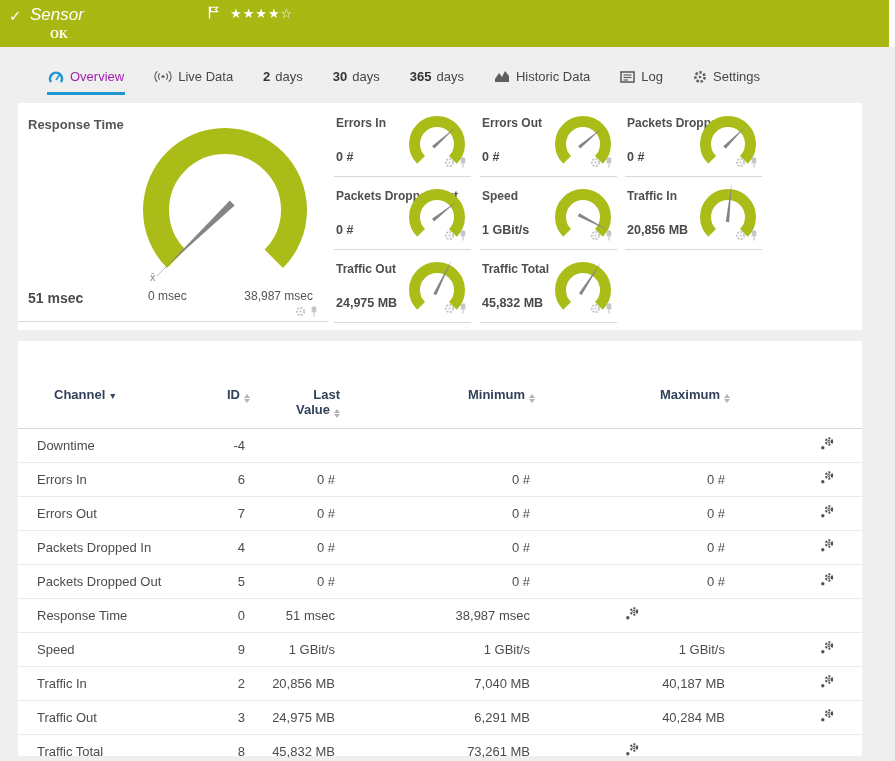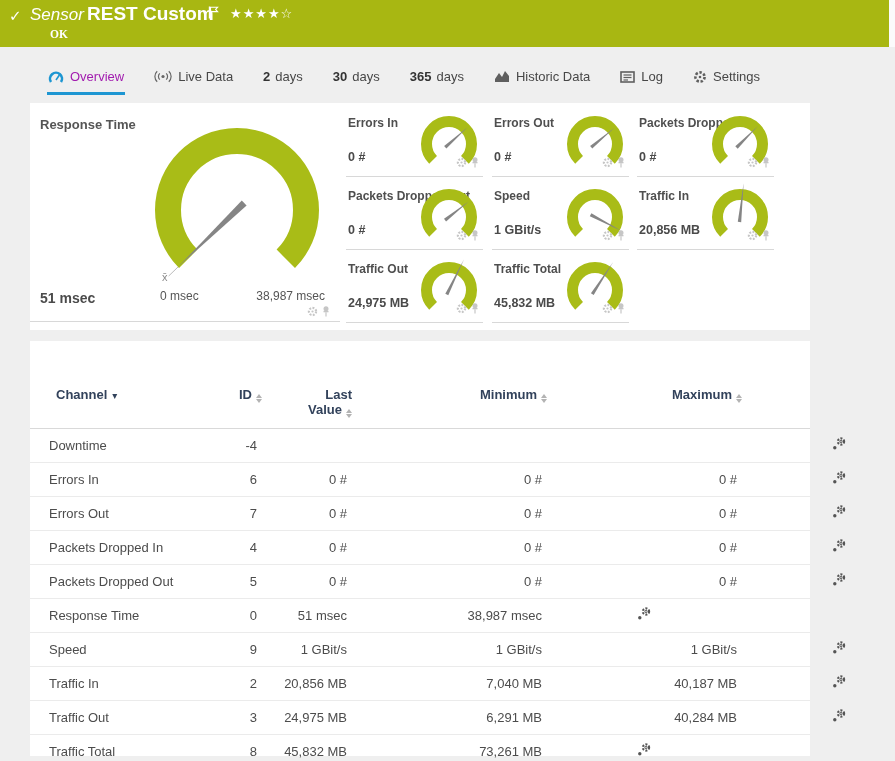--- a/index.html
+++ b/index.html
@@ -16,21 +16,21 @@
   .status-ok{position:absolute;left:50px;top:28px;color:#fff;font-size:11.5px;font-weight:bold;font-family:Liberation Serif, serif;}
   
   .tabs{position:absolute;left:0;top:58px;right:6px;height:37px;display:flex;align-items:center;gap:28px;padding-left:47px;}
   .tab{display:flex;align-items:center;gap:6px;height:100%;box-sizing:border-box;border-bottom:3px solid transparent;padding:3px 1px 0 1px;cursor:pointer;}
   .tab.active{border-bottom-color:#1d96d2;}
   .tab .tlabel{font-size:13px;color:#474747;}
   .tab.active .tlabel{color:#a21caf;}
   .tab .tnum{font-size:13px;font-weight:bold;color:#333;margin-right:-1px;}
   .ticon{display:inline-flex;align-items:center;}
   
-  .panel{position:absolute;left:30px;width:780px;background:#fff;}
+  .panel{position:absolute;left:18px;width:844px;background:#fff;}
   .gauges-panel{top:103px;height:227px;}
   .table-panel{top:341px;height:415px;}
   
   .big-cell{position:absolute;left:0;top:0;width:310px;height:219px;border-bottom:1px solid #d8d8d8;box-sizing:border-box;}
   .g-title{position:absolute;left:10px;top:14px;font-size:13px;font-weight:bold;color:#555;}
   .big-gauge-svg{position:absolute;left:0;top:0;}
   .g-big-value{position:absolute;left:10px;top:187px;font-size:14px;font-weight:bold;color:#4b4b4b;}
   .g-min{position:absolute;left:130px;top:186px;font-size:12px;color:#555;}
   .g-max{position:absolute;right:15px;top:186px;font-size:12px;color:#555;}
   .g-avg{position:absolute;left:132px;top:168px;font-size:11px;color:#8a8a8a;}
@@ -39,39 +39,38 @@
   
   .scell{position:absolute;width:137px;height:67px;border-bottom:1px solid #d8d8d8;box-sizing:border-box;}
   .s-label{position:absolute;left:2px;top:6px;font-size:12px;font-weight:bold;color:#4f4f4f;white-space:nowrap;}
   .s-value{position:absolute;left:2px;top:40px;font-size:12.5px;font-weight:bold;color:#4a4a4a;}
   .s-gauge{position:absolute;left:67px;top:0;}
   .scell .cell-icons{right:4px;bottom:4px;}
   
   .grid{display:grid;grid-template-columns:200px 32px 90px 195px 195px auto;}
   .thead{padding-top:46px;padding-bottom:10px;border-bottom:1px solid #d9d9d9;align-items:start;}
   .th{font-size:13px;font-weight:bold;color:#32425b;text-align:right;white-space:nowrap;}
-  .th.channel{text-align:left;padding-left:26px;}
+  .th.channel{text-align:left;padding-left:36px;}
   .caret{font-size:10px;margin-left:5px;color:#32425b;}
   .sort{display:inline-flex;flex-direction:column;gap:1px;margin-left:4px;vertical-align:1px;}
   .sort i{display:block;width:0;height:0;border-left:3px solid transparent;border-right:3px solid transparent;}
   .sort .up{border-bottom:4px solid #b3b3b3;}
   .sort .dn{border-top:4px solid #b3b3b3;}
   .lastv{display:flex;flex-direction:column;align-items:flex-end;line-height:15px;}
   .trow{height:33px;align-items:center;border-bottom:1px solid #ebebeb;font-size:13px;color:#4c4c4c;}
   .td{text-align:right;padding-right:5px;white-space:nowrap;}
   .td.channel{text-align:left;padding-left:19px;padding-right:0;}
   .rowgear{margin-left:88px;display:inline-flex;cursor:pointer;}
 </style>
 </head>
 <body>
 
 <div class="topbar">
   <span class="check">✓</span>
   <span class="kind">Sensor</span>
-  <span class="sensor-title">REST Custom</span>
   <span class="flag"><svg width="11" height="13" viewBox="0 0 11 13">
         <path d="M1.5,0.5 V12.5" stroke="#fff" stroke-width="1.4"></path>
         <path d="M2.5,1.2 H9.6 L7.6,3.4 L9.6,5.6 H2.5 Z" fill="none" stroke="#fff" stroke-width="1.1"></path>
       </svg></span>
   <span class="stars">★★★★☆</span>
   <span class="status-ok">OK</span>
 </div>
 <div class="gutter-top"></div>
 
 <nav class="tabs" id="tab-bar">

